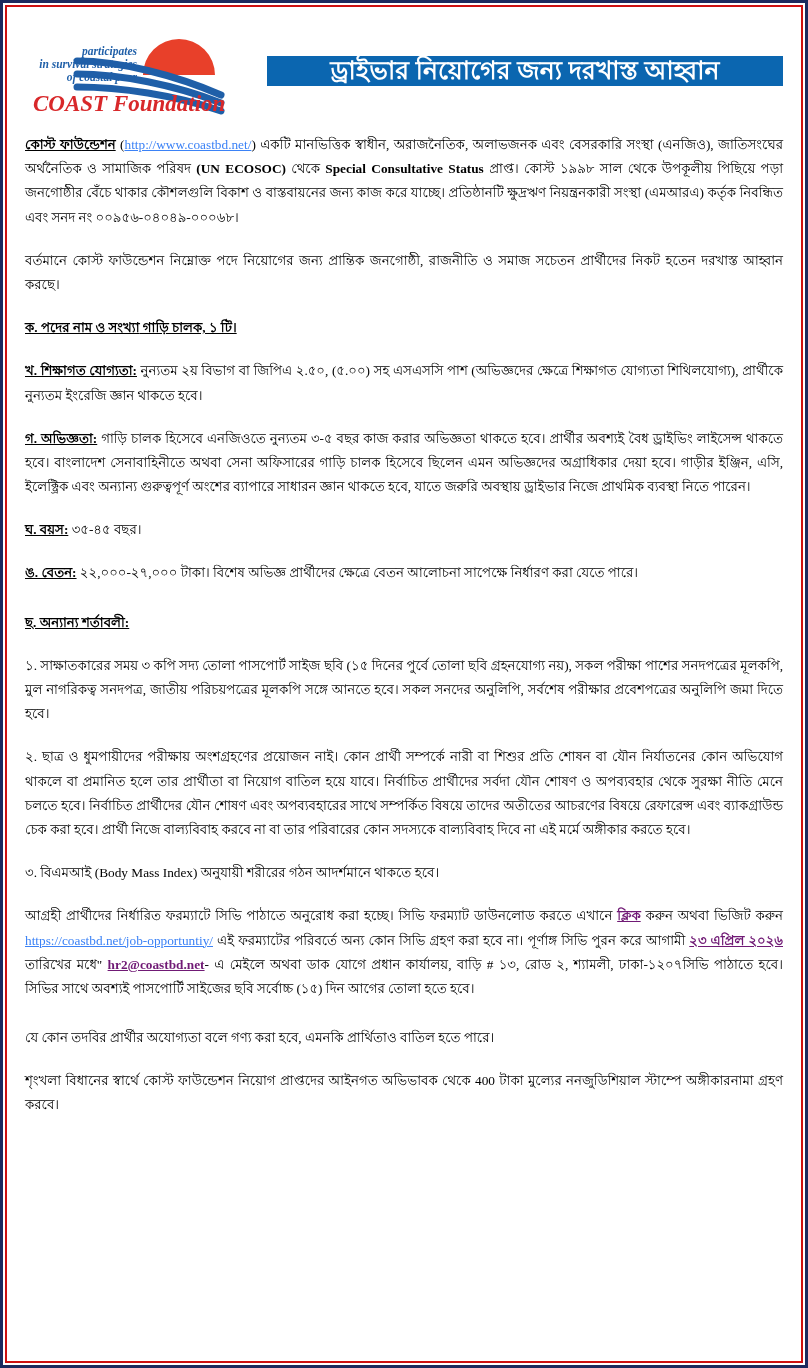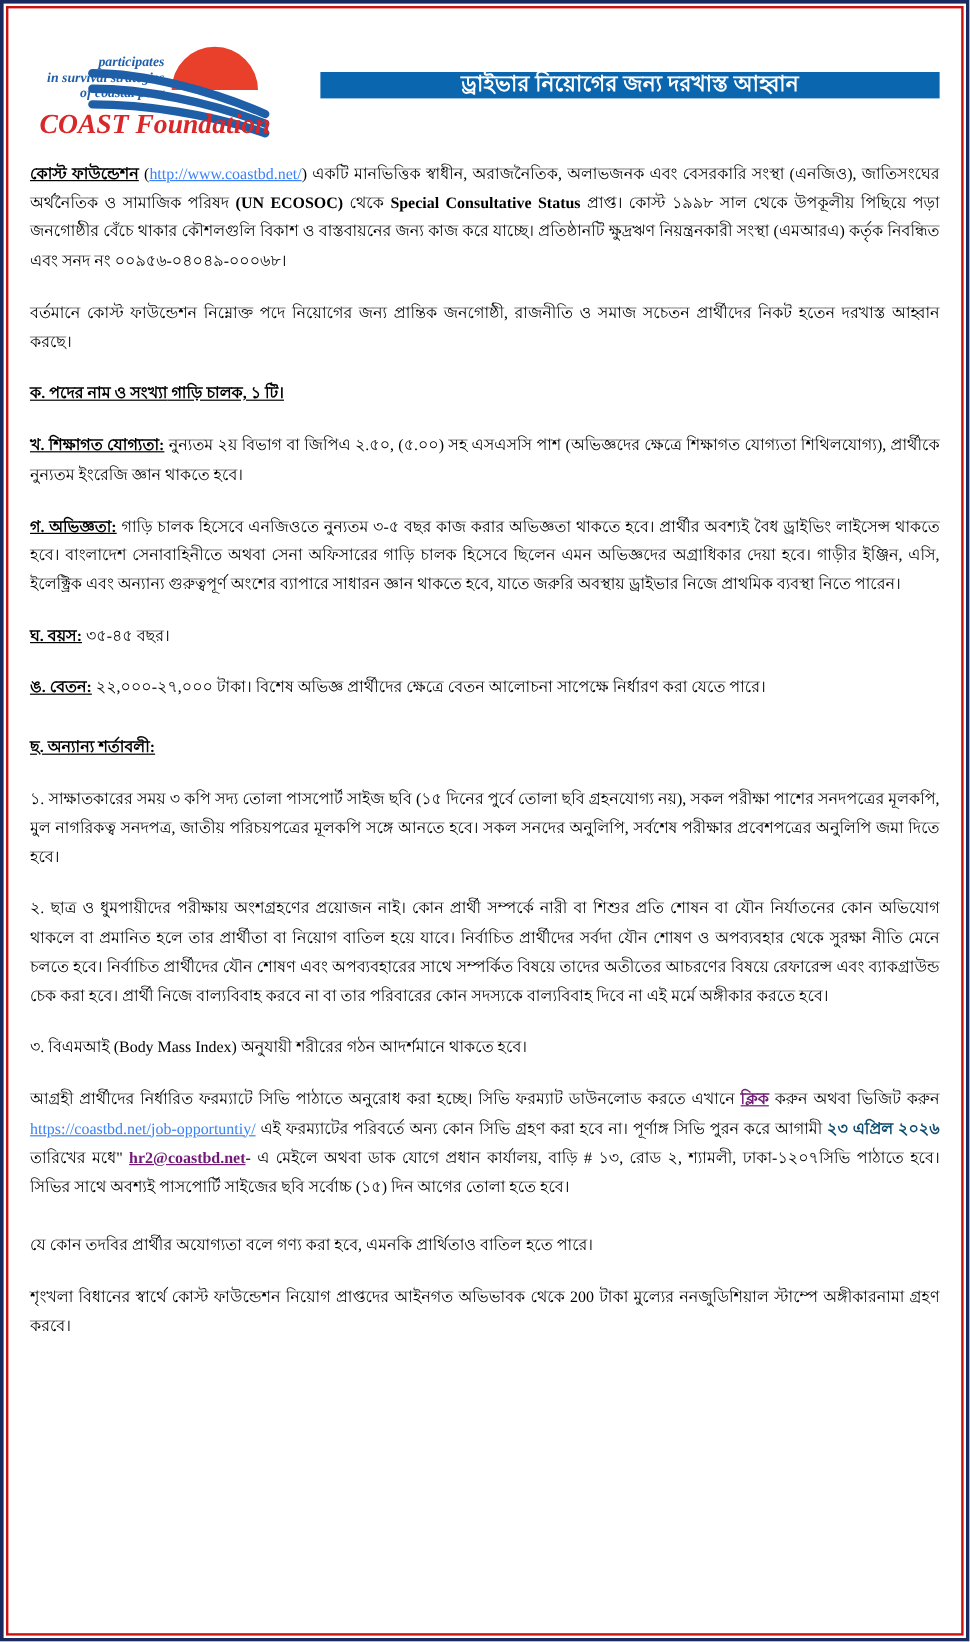--- a/index.html
+++ b/index.html
@@ -51,21 +51,21 @@
     flex: 1 1 auto;
     margin-left: 4px;
     background: #0b66b0;
     display: flex;
     align-items: center;
     justify-content: center;
     text-align: center;
   }
   .banner-title {
     color: #ffffff;
-    font-size: 18px;
+    font-size: 25px;
     font-weight: bold;
     letter-spacing: .2px;
     font-family: "Liberation Serif", "DejaVu Serif", serif;
     line-height: 1.2;
   }
 
   
   .content { font-size: 13.3px; }
   p.para {
     margin: 0 0 13px 0;
@@ -74,22 +74,23 @@
     font-size: 13.3px;
   }
   .b { font-weight: bold; text-decoration: underline; }
   .en { font-family: "Liberation Serif", "DejaVu Serif", serif; }
   .en-b { font-family: "Liberation Serif", "DejaVu Serif", serif; font-weight: bold; }
   a.link, .link {
     color: #3b82f6;
     text-decoration: underline;
   }
   .link-red-b {
-    color: #0c4a6e;
+    color: #701a75;
     font-weight: bold;
+    text-decoration: underline;
   }
   .link-b {
     color: #701a75;
     text-decoration: underline;
     font-weight: bold;
   }
   .spacer-sm { height: 6px; }
   .spacer-md { height: 12px; }
 </style>
 </head>
@@ -174,17 +175,17 @@
     <div class="spacer-sm"></div>
 
     <p class="para"><span>আগ্রহী প্রার্থীদের নির্ধারিত ফরম্যাটে সিভি পাঠাতে অনুরোধ করা হচ্ছে। সিভি ফরম্যাট ডাউনলোড করতে এখানে </span><a class="link-b" href="#">ক্লিক</a><span> করুন অথবা ভিজিট করুন </span><a class="link en" href="#">https://coastbd.net/job-opportuntiy/</a><span> এই ফরম্যাটের পরিবর্তে অন্য কোন সিভি গ্রহণ করা হবে না। পূর্ণাঙ্গ সিভি পুরন করে আগামী </span><span class="link-red-b">২৩ এপ্রিল ২০২৬</span><span> তারিখের মধে" </span><a class="link-b en" href="#">hr2@coastbd.net</a><span>- এ মেইলে অথবা ডাক যোগে প্রধান কার্যালয়, বাড়ি # ১৩, রোড ২, শ্যামলী, ঢাকা-১২০৭সিভি পাঠাতে হবে। সিভির সাথে অবশ্যই পাসপোর্টি সাইজের ছবি সর্বোচ্চ (১৫) দিন আগের তোলা হতে হবে।</span></p>
 
     <div class="spacer-md"></div>
 
     <p class="para">যে কোন তদবির প্রার্থীর অযোগ্যতা বলে গণ্য করা হবে, এমনকি প্রার্থিতাও বাতিল হতে পারে।</p>
 
     <div class="spacer-sm"></div>
 
-    <p class="para">শৃংখলা বিধানের স্বার্থে কোস্ট ফাউন্ডেশন নিয়োগ প্রাপ্তদের আইনগত অভিভাবক থেকে 200 টাকা মুল্যের ননজুডিশিয়াল স্টাম্পে অঙ্গীকারনামা গ্রহণ করবে।</p>
+    <p class="para">শৃংখলা বিধানের স্বার্থে কোস্ট ফাউন্ডেশন নিয়োগ প্রাপ্তদের আইনগত অভিভাবক থেকে 400 টাকা মুল্যের ননজুডিশিয়াল স্টাম্পে অঙ্গীকারনামা গ্রহণ করবে।</p>
 
   </div>
  </div>
 </div>
 
 </body></html>

